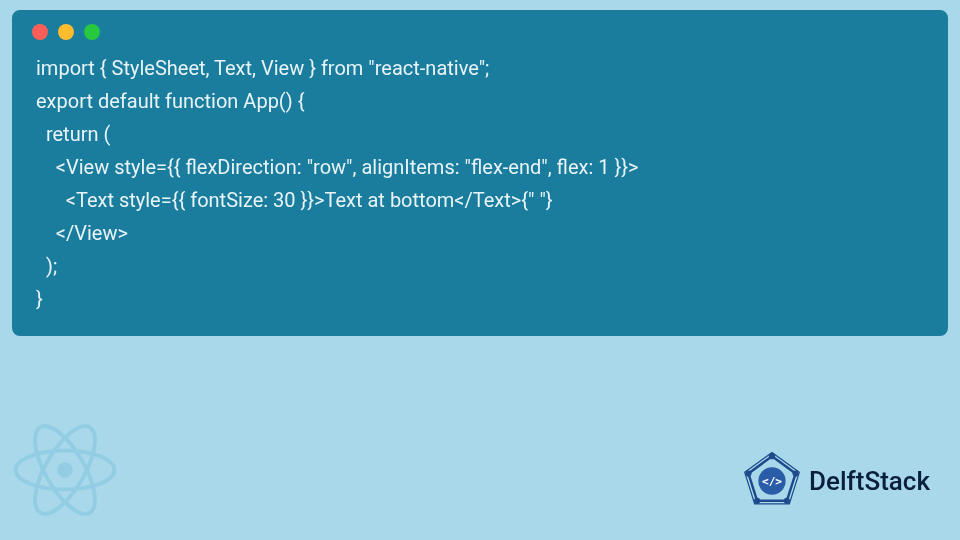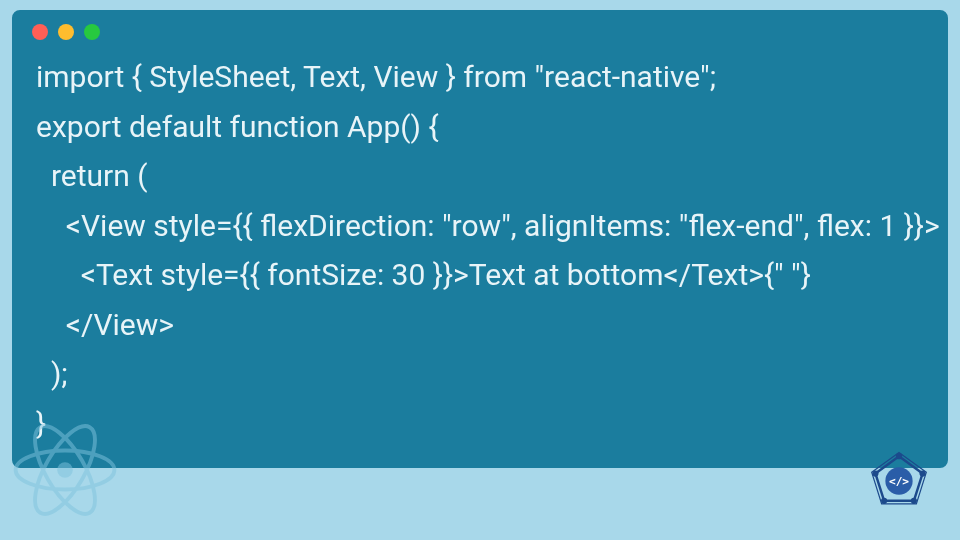--- a/index.html
+++ b/index.html
@@ -31,21 +31,21 @@
       width: 16px;
       height: 16px;
       border-radius: 50%;
     }
     .traffic-red { background: #ff5f56; }
     .traffic-yellow { background: #ffbd2e; }
     .traffic-green { background: #27c93f; }
     .code-content {
       padding: 4px 22px 18px 22px;
       color: #e8f4f8;
-      font-size: 30px;
+      font-size: 20px;
       line-height: 1.65;
       white-space: pre;
       font-family: -apple-system, BlinkMacSystemFont, 'Segoe UI', Roboto, sans-serif;
       font-weight: 400;
     }
     .brand-area {
       position: absolute;
       bottom: 28px;
       right: 30px;
       display: flex;
@@ -103,13 +103,14 @@
       <polygon points="0,-46 44,-14 28,37 -28,37 -44,-14" fill="none" stroke="#1c4a8c" stroke-width="2"></polygon>
       <circle cx="0" cy="-40" r="5" fill="#1c4a8c"></circle>
       <circle cx="38" cy="-12" r="5" fill="#1c4a8c"></circle>
       <circle cx="24" cy="32" r="5" fill="#1c4a8c"></circle>
       <circle cx="-24" cy="32" r="5" fill="#1c4a8c"></circle>
       <circle cx="-38" cy="-12" r="5" fill="#1c4a8c"></circle>
       <circle cx="0" cy="0" r="22" fill="#2a5da8"></circle>
       <text x="0" y="7" text-anchor="middle" fill="#ffffff" font-size="18" font-family="monospace" font-weight="bold">&lt;/&gt;</text>
     </g>
   </svg>
+  <span class="brand-text">DelftStack</span>
 </div>
 
 </body></html>

